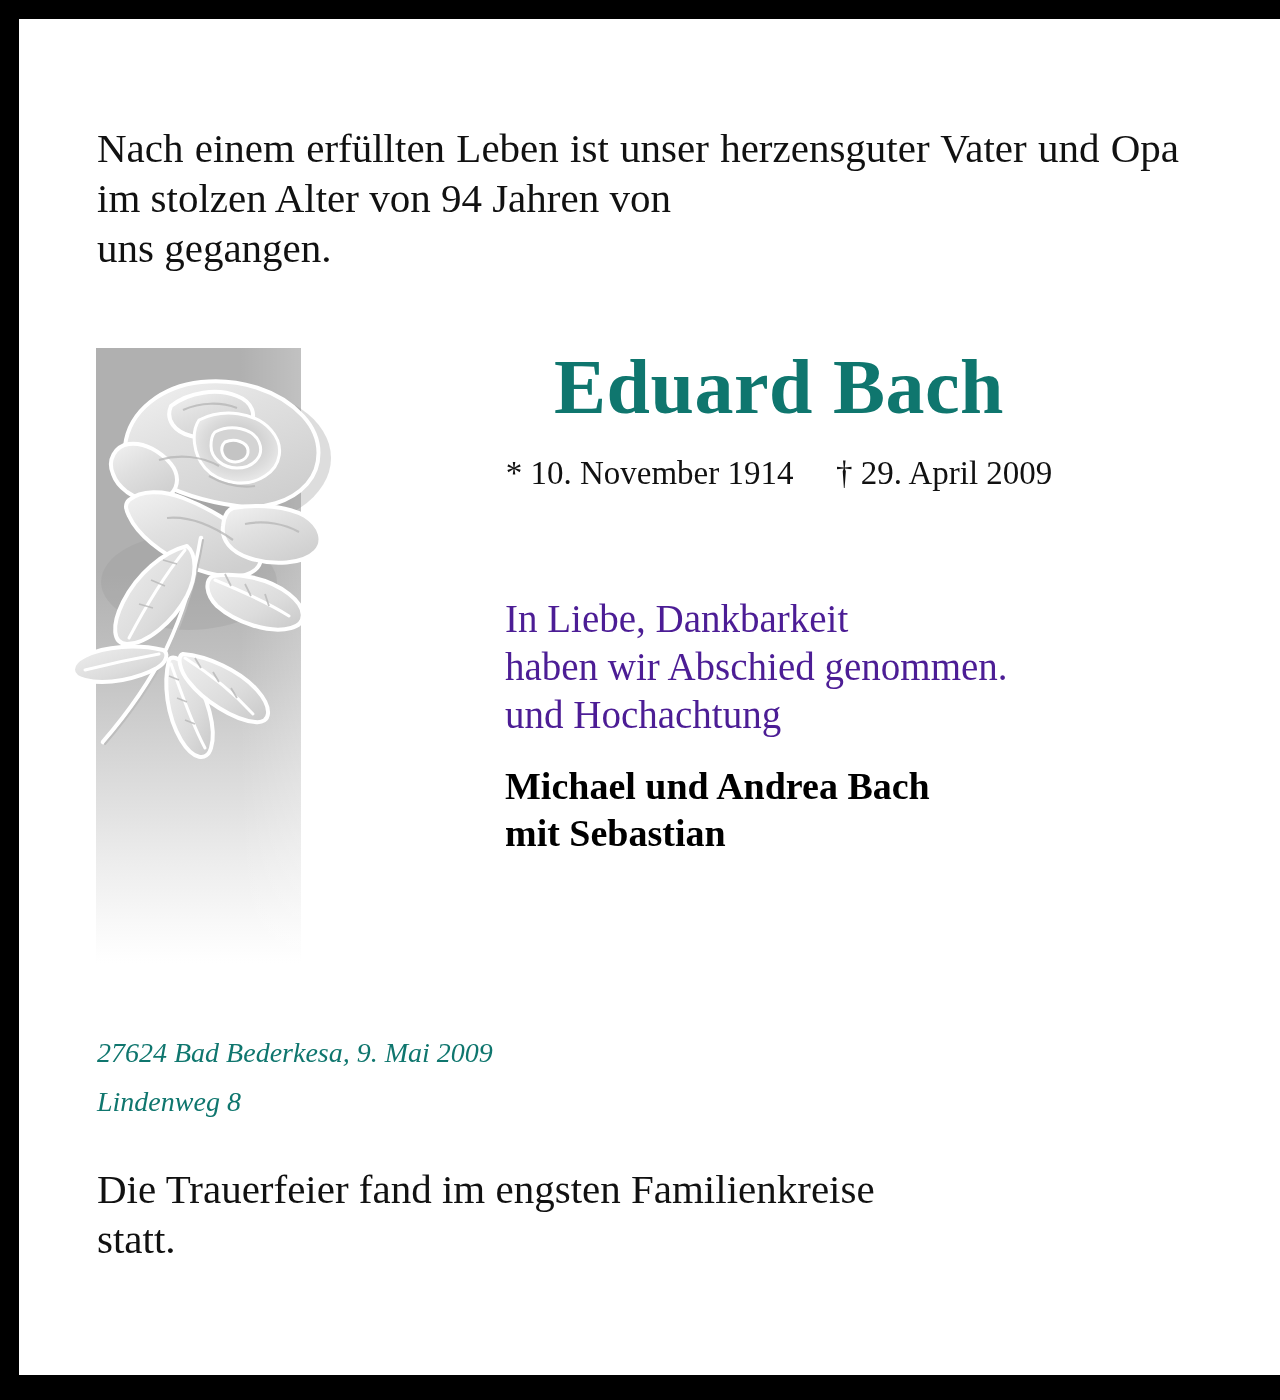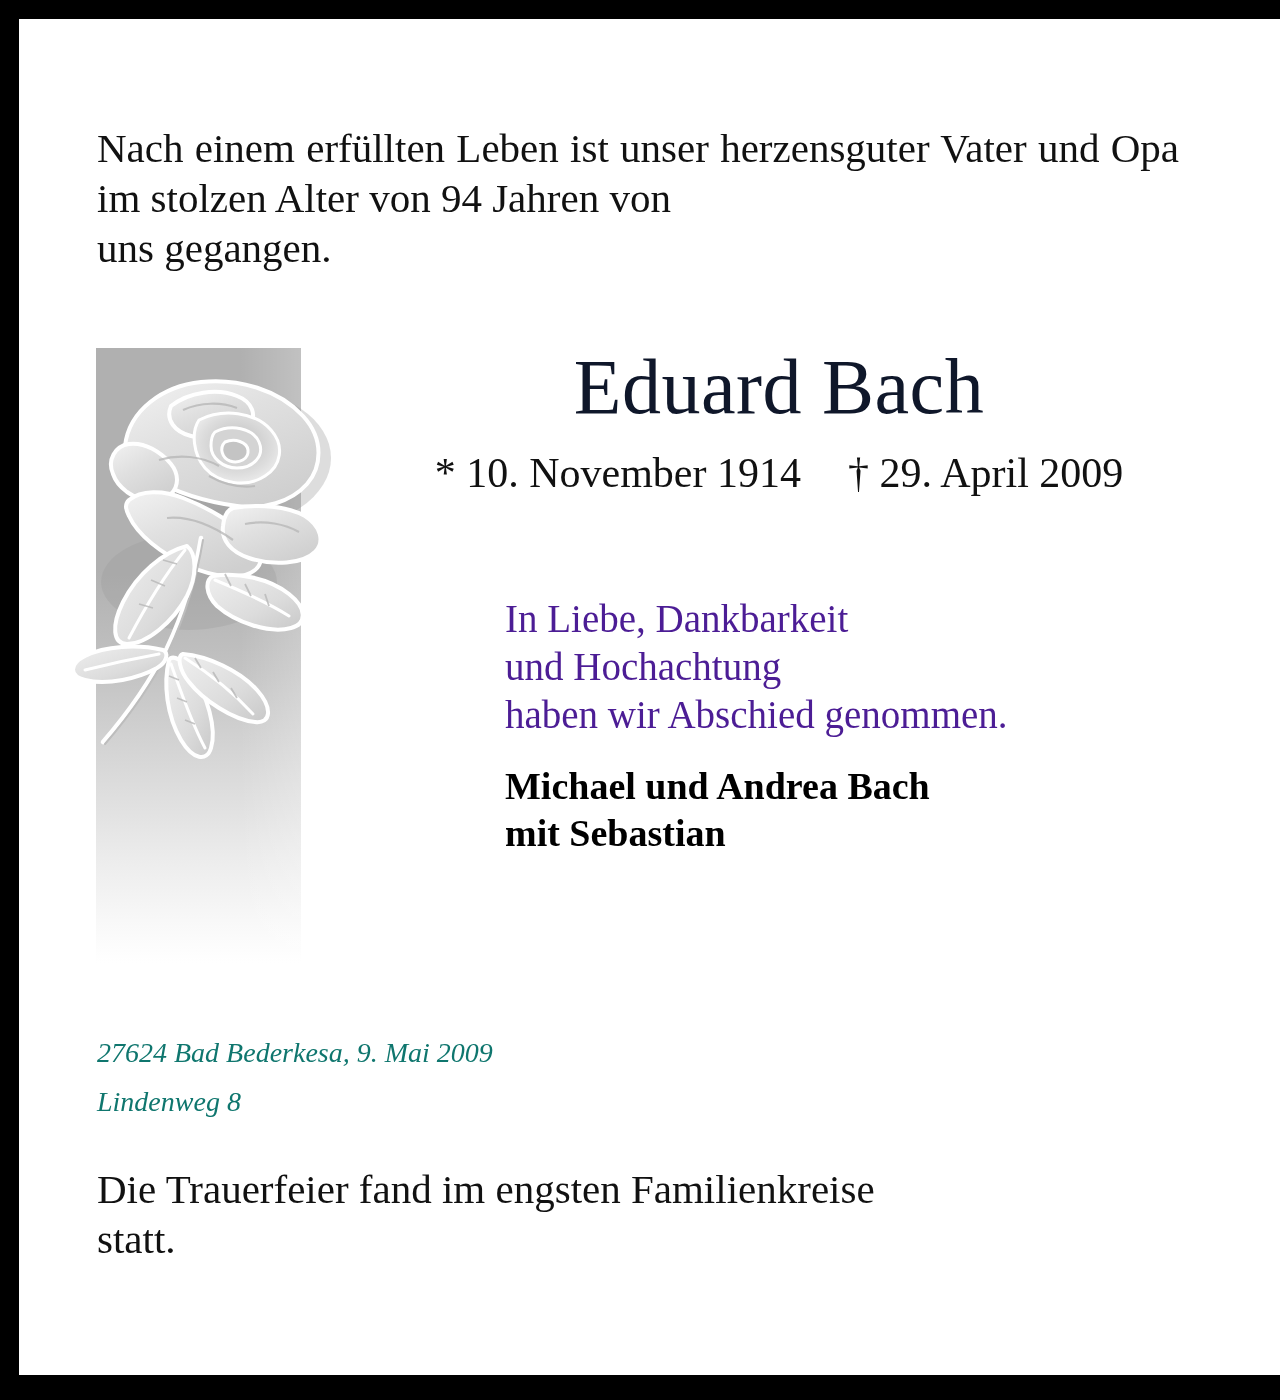--- a/index.html
+++ b/index.html
@@ -97,30 +97,30 @@
   .name-block {
     position: absolute;
     left: 320px;
     top: 320px;
     width: 880px;
     text-align: center;
   }
 
   .deceased-name {
     font-size: 78px;
-    font-weight: normal;
+    font-weight: bold;
     line-height: 96px;
     letter-spacing: 0.5px;
-    color: #0f172a;
+    color: #0f766e;
     white-space: nowrap;
   }
 
   .dates-line {
     margin-top: 12px;
-    font-size: 42px;
+    font-size: 33px;
     line-height: 52px;
     color: #111111;
     white-space: nowrap;
   }
   .dates-line .date-gap {
     display: inline-block;
     width: 26px;
   }
 
   .tribute-block {
@@ -302,22 +302,22 @@
       <div class="deceased-name">Eduard Bach</div>
       <div class="dates-line">
         <span>* 10. November 1914</span>
         <span class="date-gap"></span>
         <span>† 29. April 2009</span>
       </div>
     </div>
 
     <div class="tribute-block">
       <div class="tribute-verse">In Liebe, Dankbarkeit</div>
+      <div class="tribute-verse">haben wir Abschied genommen.</div>
       <div class="tribute-verse">und Hochachtung</div>
-      <div class="tribute-verse">haben wir Abschied genommen.</div>
 
       <div class="survivors">
         <div class="survivor-group">
           <div>Michael und Andrea Bach</div>
           <div>mit Sebastian</div>
         </div>
       </div>
     </div>
 
     <div class="place-block">

